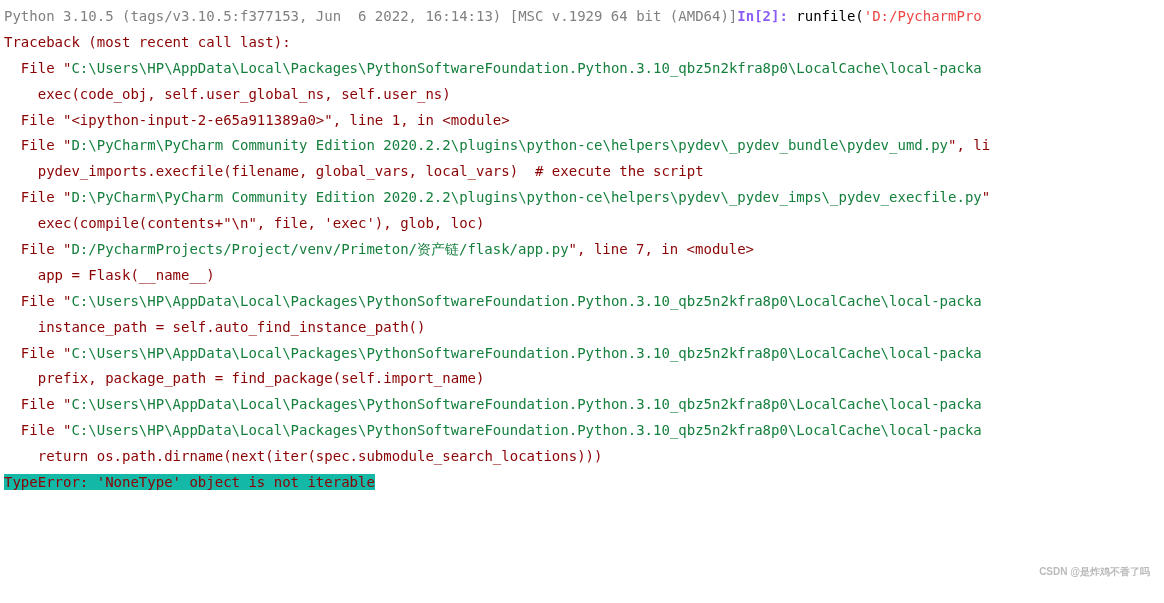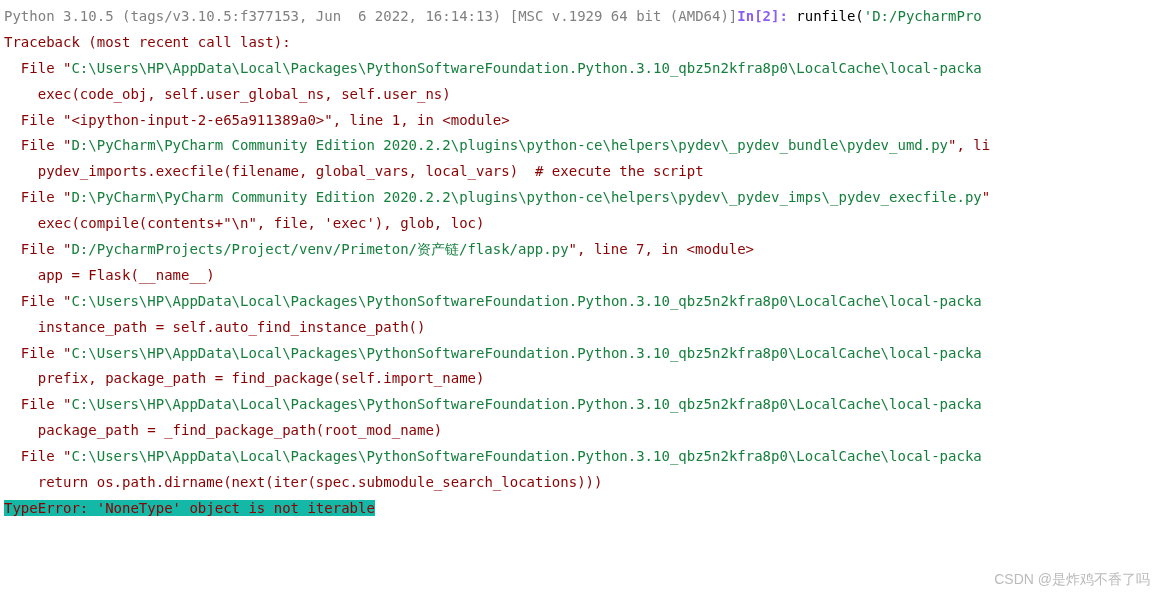--- a/index.html
+++ b/index.html
@@ -13,31 +13,32 @@
     overflow: hidden;
     width: 1164px;
     height: 603px;
     box-sizing: border-box;
     position: relative;
   }
   .line { white-space: pre; }
   .gray   { color: #808080; margin-top: 24px; }
   .navy   { color: #8b5cf6; font-weight: 600; }
   .maroon { color: #8b0002; }
-  .olive  { color: #15803d; }
+  .olive  { color: #ef4444; }
   .link   { color: #15803d; }
   .sel    { background: #14b8a6; }
   .watermark {
     position: absolute;
     right: 14px;
-    bottom: 10px;
+    bottom: 22px;
     color: rgba(130,130,130,0.55);
     font-family: "Microsoft YaHei", sans-serif;
-    font-size: 14px;
+    font-size: 10px;
     pointer-events: none;
+    font-weight: bold;
   }
 </style>
 </head>
 <body>
 
 <div class="line"><span class="gray">Python 3.10.5 (tags/v3.10.5:f377153, Jun  6 2022, 16:14:13) [MSC v.1929 64 bit (AMD64)]</span><span class="navy">In[2]: </span><span>runfile(</span><span class="olive">'D:/PycharmPro</span></div>
 
 <div class="line maroon">Traceback (most recent call last):</div>
 
 <div id="frames">
@@ -48,20 +49,19 @@
     <div class="line maroon">    pydev_imports.execfile(filename, global_vars, local_vars)  # execute the script</div>
     <div class="line maroon"><span>  File "</span><span class="link">D:\PyCharm\PyCharm Community Edition 2020.2.2\plugins\python-ce\helpers\pydev\_pydev_imps\_pydev_execfile.py</span><span>"</span></div>
     <div class="line maroon">    exec(compile(contents+"\n", file, 'exec'), glob, loc)</div>
     <div class="line maroon"><span>  File "</span><span class="link">D:/PycharmProjects/Project/venv/Primeton/资产链/flask/app.py</span><span>", line 7, in &lt;module&gt;</span></div>
     <div class="line maroon">    app = Flask(__name__)</div>
     <div class="line maroon"><span>  File "</span><span class="link">C:\Users\HP\AppData\Local\Packages\PythonSoftwareFoundation.Python.3.10_qbz5n2kfra8p0\LocalCache\local-packa</span></div>
     <div class="line maroon">    instance_path = self.auto_find_instance_path()</div>
     <div class="line maroon"><span>  File "</span><span class="link">C:\Users\HP\AppData\Local\Packages\PythonSoftwareFoundation.Python.3.10_qbz5n2kfra8p0\LocalCache\local-packa</span></div>
     <div class="line maroon">    prefix, package_path = find_package(self.import_name)</div>
     <div class="line maroon"><span>  File "</span><span class="link">C:\Users\HP\AppData\Local\Packages\PythonSoftwareFoundation.Python.3.10_qbz5n2kfra8p0\LocalCache\local-packa</span></div>
-    <div class="line maroon">    package_path = _find_package_path(root_mod_name)</div>
     <div class="line maroon"><span>  File "</span><span class="link">C:\Users\HP\AppData\Local\Packages\PythonSoftwareFoundation.Python.3.10_qbz5n2kfra8p0\LocalCache\local-packa</span></div>
     <div class="line maroon">    return os.path.dirname(next(iter(spec.submodule_search_locations)))</div>
   </div>
 
 <div class="line"><span class="maroon sel">TypeError: 'NoneType' object is not iterable</span></div>
 
 <div class="watermark">CSDN @是炸鸡不香了吗</div>
 
 </body></html>

